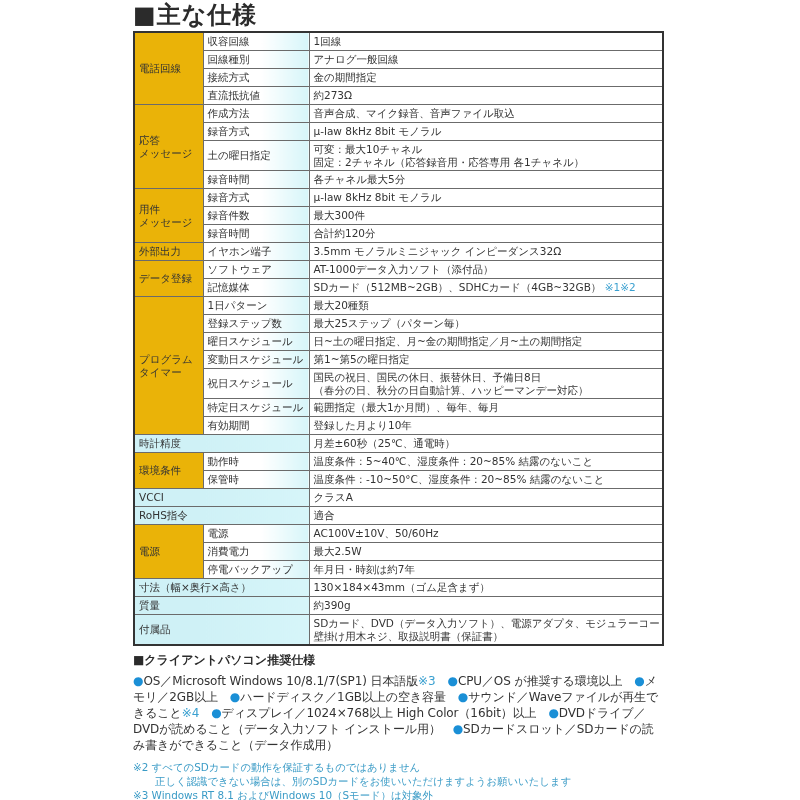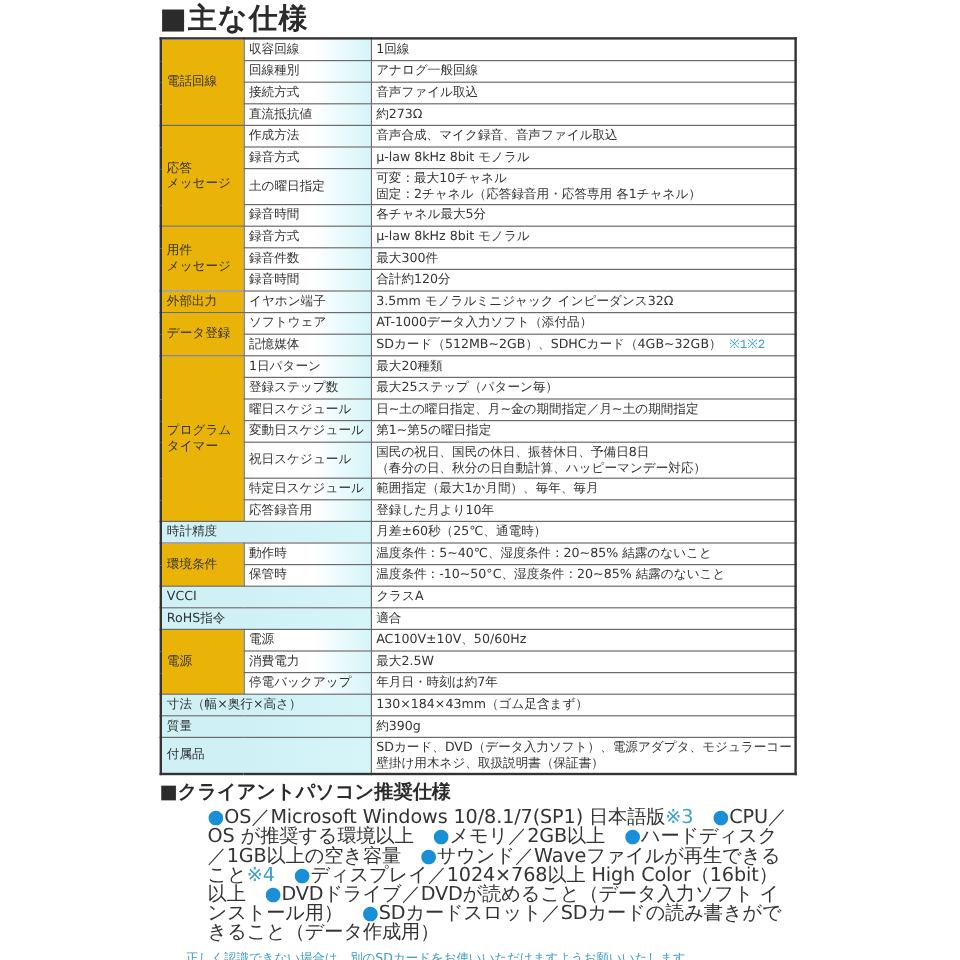--- a/index.html
+++ b/index.html
@@ -10,24 +10,24 @@
         letter-spacing:1px; margin:0; white-space:nowrap; }
   table.spec { width:529px; border-collapse:collapse; table-layout:fixed;
                border:2px solid #333; font-size:10.5px; color:#333; margin-top:1px; }
   table.spec td { border:1px solid #6b6b6b; padding:0 4px; height:17px; line-height:13px;
                   vertical-align:middle; white-space:nowrap; overflow:hidden; }
   td.cat { background:#eab308; width:59px; padding-left:4px; }
   td.lbl { width:96px; background:linear-gradient(to right,#ffffff 0%,#ffffff 55%,#d6f5f9 100%);margin-top:17px; }
   td.catwide { background:linear-gradient(to right,#cff1f6 0%,#cff1f6 40%,#d6f5f9 100%); }
   td.val { background:#fff; }
   tr.tall td { height:29px; }
-  .note-ref { color:#3aa0d0;font-family:Liberation Mono, monospace; }
-  .h2 { font-size:16px; font-weight:bold; color:#2b2b2b; margin:3px 0 2px 0; height:22px;
+  .note-ref { color:#3aa0d0; }
+  .h2 { font-size:12px; font-weight:bold; color:#2b2b2b; margin:3px 0 2px 0; height:22px;
         line-height:22px; white-space:nowrap; }
-  .rec { font-size:16px; line-height:16px; color:#333; letter-spacing:-0.1px;margin-left:40px; }
+  .rec { font-size:12px; line-height:16px; color:#333; letter-spacing:-0.1px; }
   .rec .b { color:#1a8fd6; }
   .rec .ref { color:#3aa0d0; }
   .notes { font-size:10.4px; line-height:13.8px; color:#3a9bc6; margin-top:8px; }
   .notes .indent { padding-left:22px; }
 </style>
 </head>
 <body>
 
 <div class="page">
   <div class="h1">■主な仕様</div>
@@ -42,21 +42,21 @@
           <td rowspan="4" class="cat">電話回線</td>
           <td class="lbl">収容回線</td>
           <td class="val">1回線</td>
         </tr>
         <tr>
           <td class="lbl">回線種別</td>
           <td class="val">アナログ一般回線</td>
         </tr>
         <tr>
           <td class="lbl">接続方式</td>
-          <td class="val">音声ファイル取込</td>
+          <td class="val">金の期間指定</td>
         </tr>
         <tr>
           <td class="lbl">直流抵抗値</td>
           <td class="val">約273Ω</td>
         </tr>
         <tr>
           <td rowspan="4" class="cat">応答<br>メッセージ</td>
           <td class="lbl">作成方法</td>
           <td class="val">音声合成、マイク録音、音声ファイル取込</td>
         </tr>
@@ -118,21 +118,21 @@
         </tr>
         <tr class="tall">
           <td class="lbl">祝日スケジュール</td>
           <td class="val">国民の祝日、国民の休日、振替休日、予備日8日<br>（春分の日、秋分の日自動計算、ハッピーマンデー対応）</td>
         </tr>
         <tr>
           <td class="lbl">特定日スケジュール</td>
           <td class="val">範囲指定（最大1か月間）、毎年、毎月</td>
         </tr>
         <tr>
-          <td class="lbl">応答録音用</td>
+          <td class="lbl">有効期間</td>
           <td class="val">登録した月より10年</td>
         </tr>
         <tr>
           <td colspan="2" class="cat catwide">時計精度</td>
           <td class="val">月差±60秒（25℃、通電時）</td>
         </tr>
         <tr>
           <td rowspan="2" class="cat">環境条件</td>
           <td class="lbl">動作時</td>
           <td class="val">温度条件：5~40℃、湿度条件：20~85% 結露のないこと</td>
@@ -174,16 +174,17 @@
           <td colspan="2" class="cat catwide">付属品</td>
           <td class="val">SDカード、DVD（データ入力ソフト）、電源アダプタ、モジュラーコード3m<br>壁掛け用木ネジ、取扱説明書（保証書）</td>
         </tr>
       </tbody>
     </table>
 
   <div class="h2">■クライアントパソコン推奨仕様</div>
   <div class="rec" id="rec"><span><span class="b">●</span><span>OS／Microsoft Windows 10/8.1/7(SP1) 日本語版</span><span class="ref">※3</span></span><span>　<span class="b">●</span><span>CPU／OS が推奨する環境以上</span></span><span>　<span class="b">●</span><span>メモリ／2GB以上</span></span><span>　<span class="b">●</span><span>ハードディスク／1GB以上の空き容量</span></span><span>　<span class="b">●</span><span>サウンド／Waveファイルが再生できること</span><span class="ref">※4</span></span><span>　<span class="b">●</span><span>ディスプレイ／1024×768以上 High Color（16bit）以上</span></span><span>　<span class="b">●</span><span>DVDドライブ／DVDが読めること（データ入力ソフト インストール用）</span></span><span>　<span class="b">●</span><span>SDカードスロット／SDカードの読み書きができること（データ作成用）</span></span></div>
 
   <div class="notes" id="notes">
+      <div>※2 すべてのSDカードの動作を保証するものではありません</div>
       <div class="indent">正しく認識できない場合は、別のSDカードをお使いいただけますようお願いいたします</div>
       <div>※3 Windows RT 8.1 およびWindows 10（Sモード）は対象外</div>
     </div>
 </div>
 
 </body></html>

